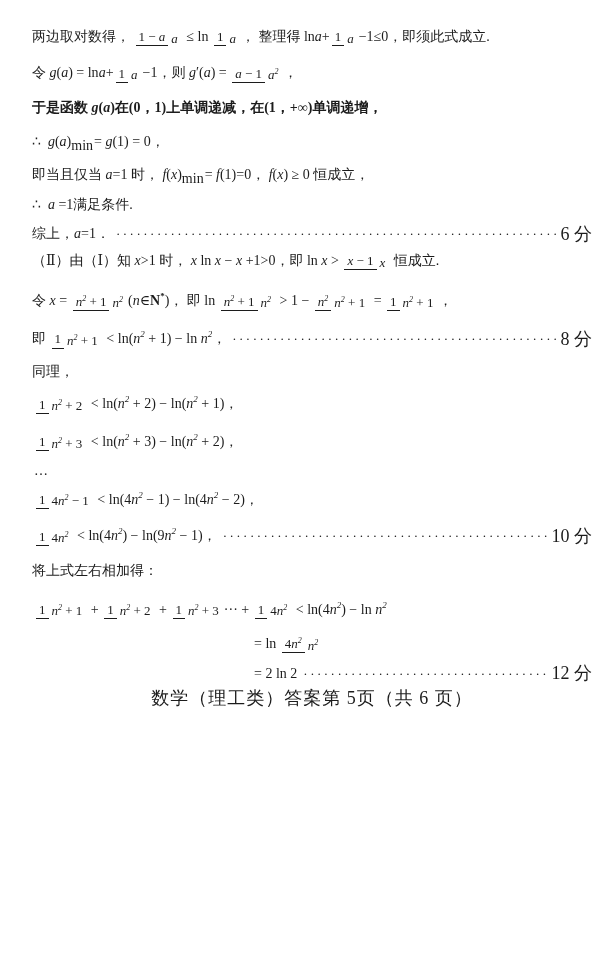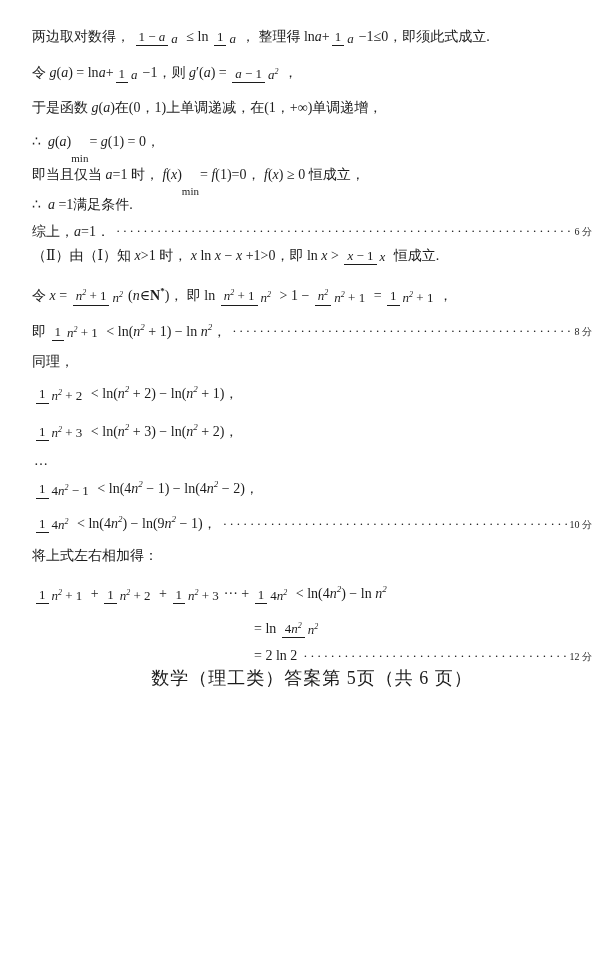--- a/index.html
+++ b/index.html
@@ -18,23 +18,23 @@
     display:flex;
     align-items:center;
     font-size:14px;
     line-height:1.3;
     min-height:18px;
   }
   .segs{white-space:pre;}
   .i{font-style:italic;}
   .b{font-weight:bold;}
   .sub{
-    font-size:11px;
+    font-size:14px;
     position:relative;
-    top:16px;
+    top:4px;
     padding-right:1px;
     margin-top:15px;
   }
   sup{
     font-size:9px;
     line-height:0;
     vertical-align:super;
   }
   .frac{
     display:inline-flex;
@@ -50,40 +50,40 @@
   .frac .num{display:block;padding:0 3px 1px 3px;border-bottom:1px solid #1c1c1c;white-space:pre;}
   .frac .den{display:block;padding:1px 3px 0 3px;white-space:pre;}
   .leader{
     flex:1 1 auto;
     overflow:hidden;
     white-space:nowrap;
     letter-spacing:2.5px;
     font-size:13px;
     margin:0 2px 0 6px;
   }
-  .score{white-space:pre;font-size:10px;}
+  .score{white-space:pre;font-size:18px;}
   .footer{
     text-align:center;
     font-size:18px;
     margin-top:0;
     letter-spacing:1px;
   }
 </style>
 </head>
 <body>
 
 <div class="page">
   <div id="content">
       <div class="line" style="margin-top: 2px;">
         <span class="segs"><span class="t">两边取对数得， </span><span class="frac"><span class="num"><span class="t">1 − </span><span class="i">a</span></span><span class="den"><span class="i">a</span></span></span><span class="t"> ≤ ln </span><span class="frac"><span class="num"><span class="t">1</span></span><span class="den"><span class="i">a</span></span></span><span class="t">， 整理得 ln</span><span class="i">a</span><span class="t">+</span><span class="frac"><span class="num"><span class="t">1</span></span><span class="den"><span class="i">a</span></span></span><span class="t">−1≤0，即须此式成立.</span></span>
       </div>
       <div class="line" style="margin-top: 18px;">
         <span class="segs"><span class="t">令 </span><span class="i">g</span><span class="t">(</span><span class="i">a</span><span class="t">) = ln</span><span class="i">a</span><span class="t">+</span><span class="frac"><span class="num"><span class="t">1</span></span><span class="den"><span class="i">a</span></span></span><span class="t">−1，则 </span><span class="i">g</span><span class="t">′(</span><span class="i">a</span><span class="t">) = </span><span class="frac"><span class="num"><span class="i">a</span><span class="t"> − 1</span></span><span class="den"><span class="i">a<sup>2</sup></span></span></span><span class="t">，</span></span>
       </div>
-      <div class="line" style="margin-top: 16px;">
+      <div class="line" style="margin-top: 16px; font-weight: bold;">
         <span class="segs"><span class="t">于是函数 </span><span class="i">g</span><span class="t">(</span><span class="i">a</span><span class="t">)在(0，1)上单调递减，在(1，+∞)单调递增，</span></span>
       </div>
       <div class="line" style="margin-top: 16px;">
         <span class="segs"><span class="t">∴  </span><span class="i">g</span><span class="t">(</span><span class="i">a</span><span class="t">)</span><span class="sub">min</span><span class="t">= </span><span class="i">g</span><span class="t">(1) = 0，</span></span>
       </div>
       <div class="line" style="margin-top: 15px;">
         <span class="segs"><span class="t">即当且仅当 </span><span class="i">a</span><span class="t">=1 时， </span><span class="i">f</span><span class="t">(</span><span class="i">x</span><span class="t">)</span><span class="sub">min</span><span class="t">= </span><span class="i">f</span><span class="t">(1)=0， </span><span class="i">f</span><span class="t">(</span><span class="i">x</span><span class="t">) ≥ 0 恒成立，</span></span>
       </div>
       <div class="line" style="margin-top: 12px;">
         <span class="segs"><span class="t">∴  </span><span class="i">a</span><span class="t"> =1满足条件.</span></span>

